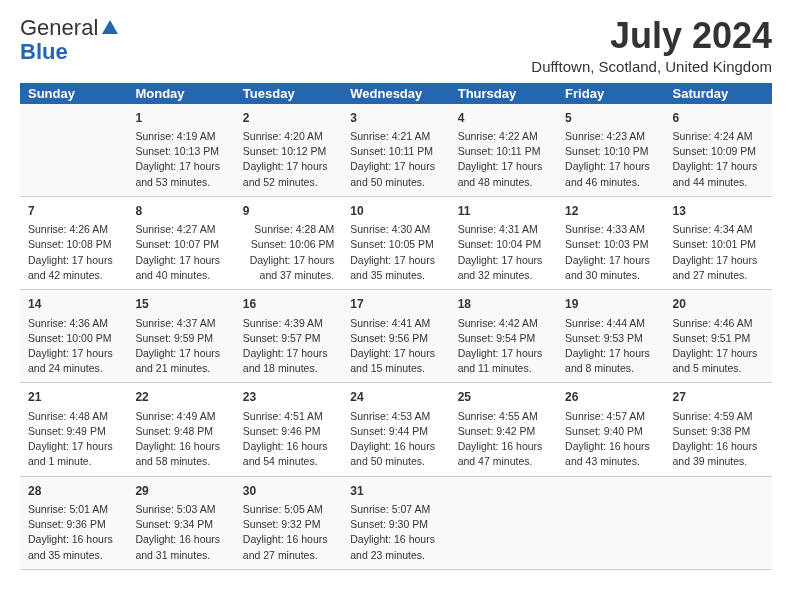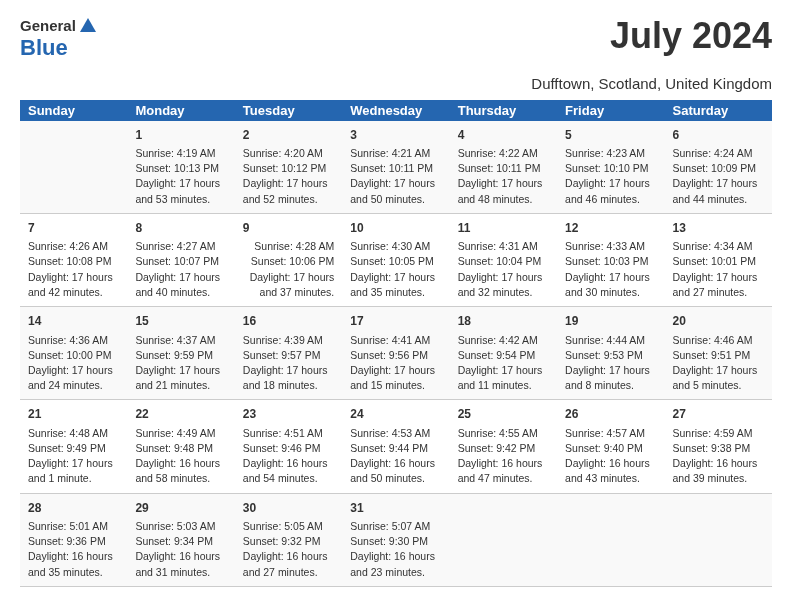--- a/index.html
+++ b/index.html
@@ -15,42 +15,42 @@
       justify-content: space-between;
       align-items: flex-start;
       margin-bottom: 4px;
     }
     .logo {
       display: flex;
       align-items: center;
       gap: 2px;
     }
     .logo-text-general {
-      font-size: 15px;
-      font-weight: bold;
+      font-size: 22px;
+      font-weight: normal;
       color: #333;
     }
     .logo-text-blue {
       font-size: 22px;
       font-weight: bold;
       color: #2566b0;
     }
     .title-block {
       text-align: right;
     }
     .month-title {
       font-size: 36px;
       font-weight: bold;
       color: #333;
       line-height: 1.1;
     }
     .location-title {
       font-size: 15px;
       color: #333;
-      margin-top: 19px;
+      margin-top: 2px;
     }
     table {
       width: 100%;
       border-collapse: collapse;
       margin-top: 8px;
       font-size: 11px;
     }
     thead th {
       background-color: #2566b0;
       color: #fff;

